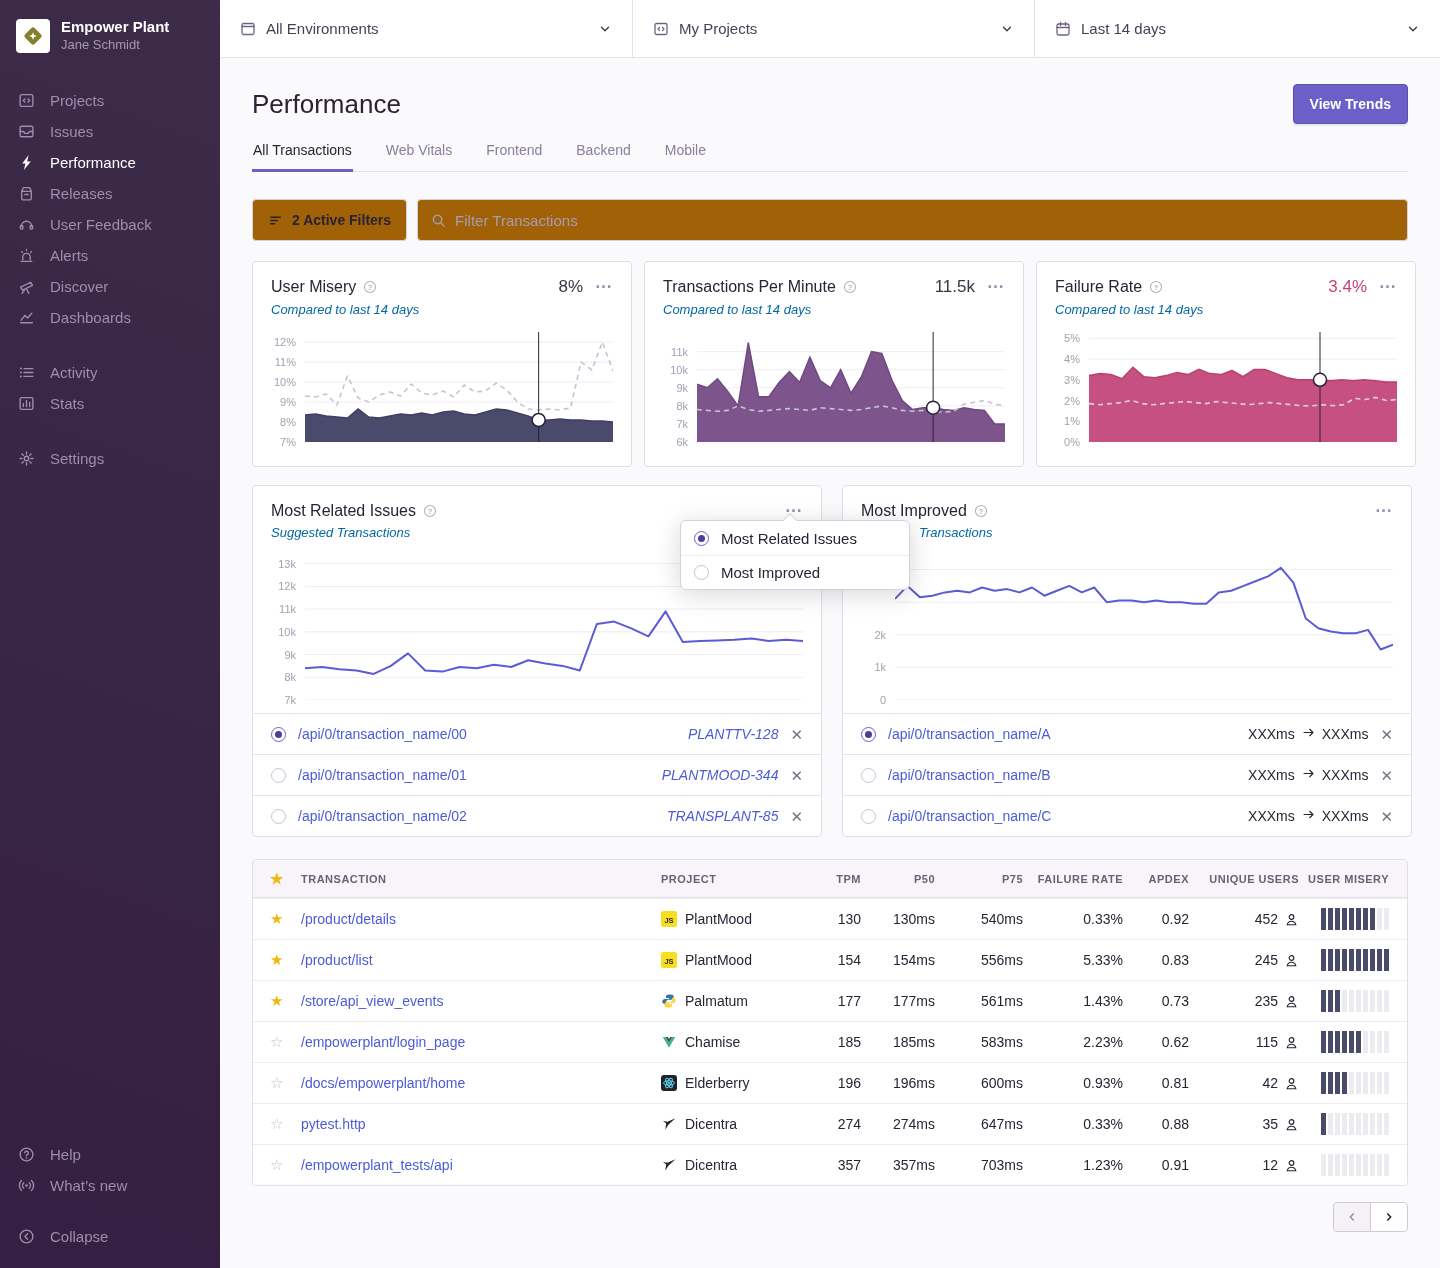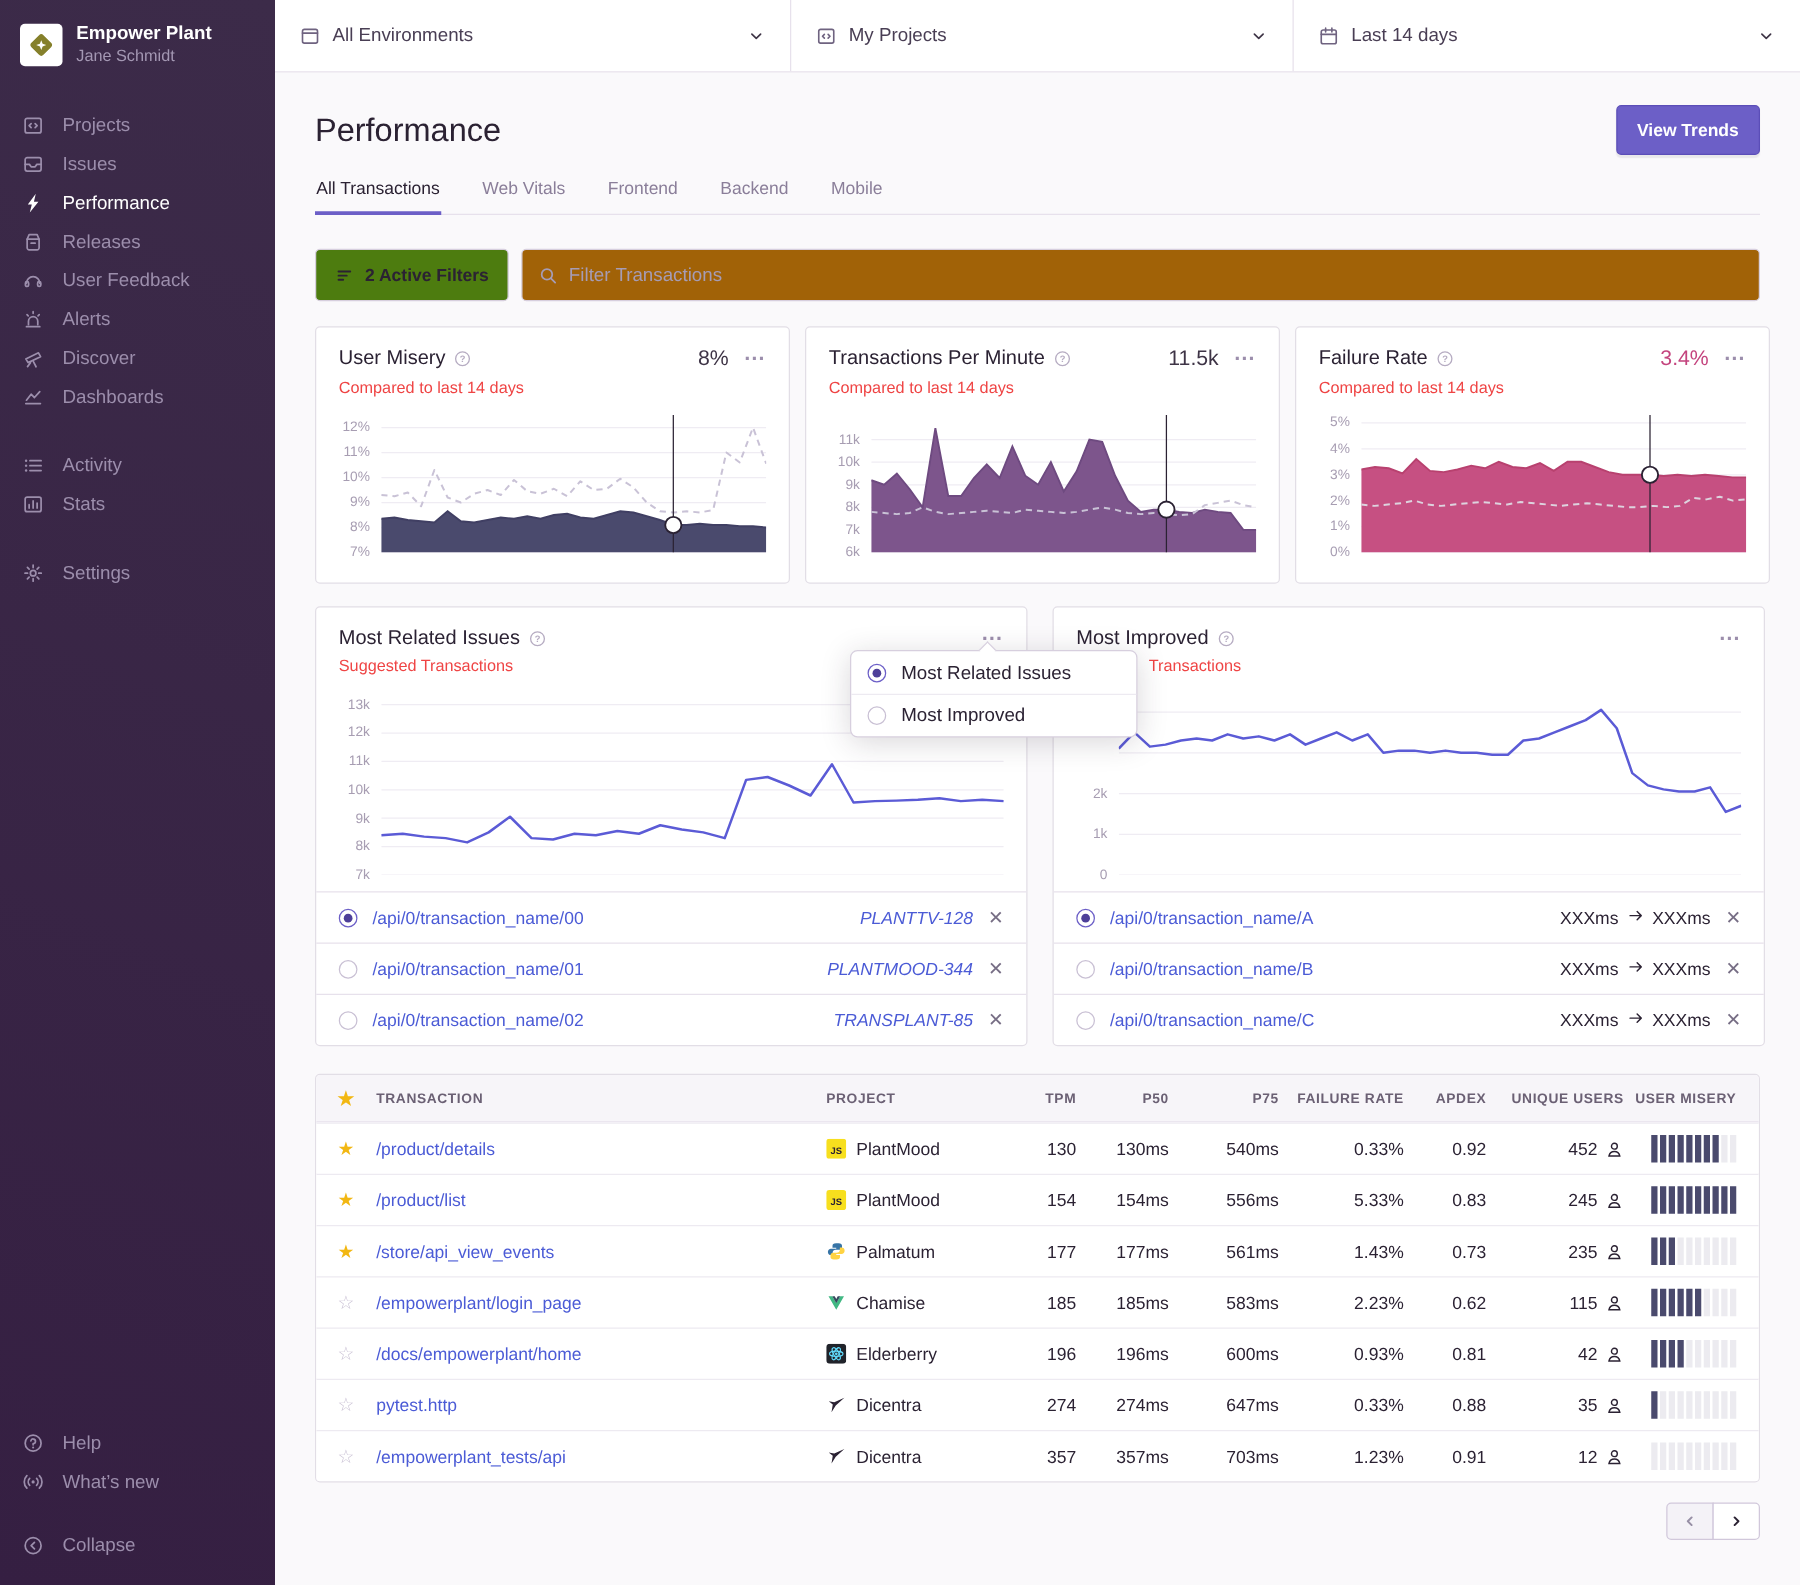--- a/index.html
+++ b/index.html
@@ -36,41 +36,41 @@
   .main{position:absolute;left:220px;top:58px;width:1220px;height:1210px;padding:26px 32px 0;}
   .header-row{display:flex;justify-content:space-between;align-items:center;}
   .page-title{font-size:26px;font-weight:500;color:#2B2233;}
   .view-trends{background:#6C5FC7;color:#fff;font-size:14px;font-weight:700;padding:0 16px;
                height:40px;border-radius:4px;border:1px solid #5B4EB8;cursor:pointer;
                font-family:inherit;box-shadow:0 2px 1px rgba(43,34,51,.08);}
   .tabs{display:flex;gap:32px;margin-top:18px;border-bottom:1px solid #E7E1EC;}
   .tab{font-size:14px;color:#8A7E99;padding:0 1px 11px;cursor:pointer;}
   .tab.active{color:#2B2233;border-bottom:3px solid #6C5FC7;margin-bottom:-1px;}
   .filter-row{display:flex;gap:10px;margin-top:27px;}
-  .filter-btn{display:flex;align-items:center;gap:9px;background:#4d7c0f;border:1px solid #D7CFDE;
+  .filter-btn{display:flex;align-items:center;gap:9px;background:#a16207;border:1px solid #D7CFDE;
               border-radius:4px;height:42px;padding:0 15px;font-size:14px;font-weight:700;
               color:#2B2233;cursor:pointer;font-family:inherit;}
   .search-box{flex:1;display:flex;align-items:center;gap:9px;background:#a16207;
               border:1px solid #D7CFDE;border-radius:4px;height:42px;padding:0 13px;}
   .search-box input{border:none;outline:none;flex:1;font-size:15px;color:#2B2233;
                     font-family:inherit;background:transparent;}
   .search-box input::placeholder{color:#A69CB5;}
   .search-icon{color:#A69CB5;display:flex;}
   
   .card{background:#fff;border:1px solid #E2DEE6;border-radius:4px;}
   .metric-row{display:grid;grid-template-columns:repeat(3,1fr);gap:12px;margin-top:20px;}
   .metric-card{padding:15px 18px;height:206px;}
   .card-head{display:flex;justify-content:space-between;align-items:center;}
   .title-wrap{display:flex;align-items:center;gap:7px;}
   .card-title{font-size:16px;font-weight:500;color:#2B2233;}
   .help-icon{color:#B6ACC2;display:flex;cursor:pointer;}
   .val-wrap{display:flex;align-items:center;gap:12px;}
   .card-value{font-size:17px;font-weight:500;color:#3E3446;}
   .ellipsis{color:#9C8EAC;font-size:17px;font-weight:700;letter-spacing:1px;cursor:pointer;line-height:10px;}
-  .card-subtitle{font-size:13px;color:#ef4444;margin-top:5px;}
+  .card-subtitle{font-size:13px;color:#0369a1;margin-top:5px;font-style:italic;}
   .chart{display:flex;margin-top:13px;}
   .ylabels{position:relative;width:34px;flex:none;}
   .ylabels span{position:absolute;right:9px;font-size:11px;color:#A79DB2;line-height:12px;white-space:nowrap;}
   
   .panel-grid{display:grid;grid-template-columns:1fr 1fr;gap:20px;margin-top:18px;}
   .panel-head{padding:16px 18px 0;}
   .panel .chart{padding:0 18px;margin-top:10px;margin-bottom:13px;}
   .t-row{display:flex;align-items:center;height:41px;padding:0 18px;
          border-top:1px solid #E7E1EC;font-size:14px;}
   .radio{width:15px;height:15px;border-radius:50%;border:1.5px solid #C9C0D4;margin-right:12px;

